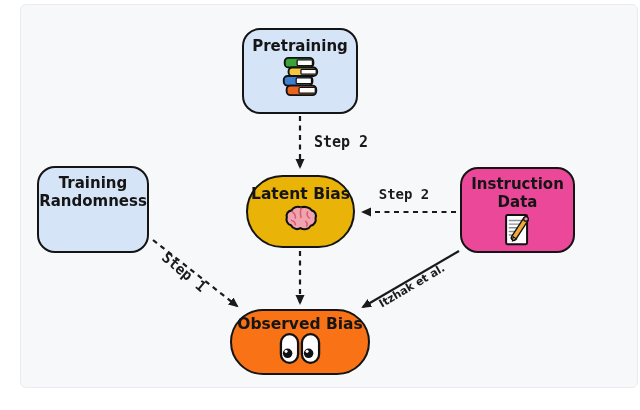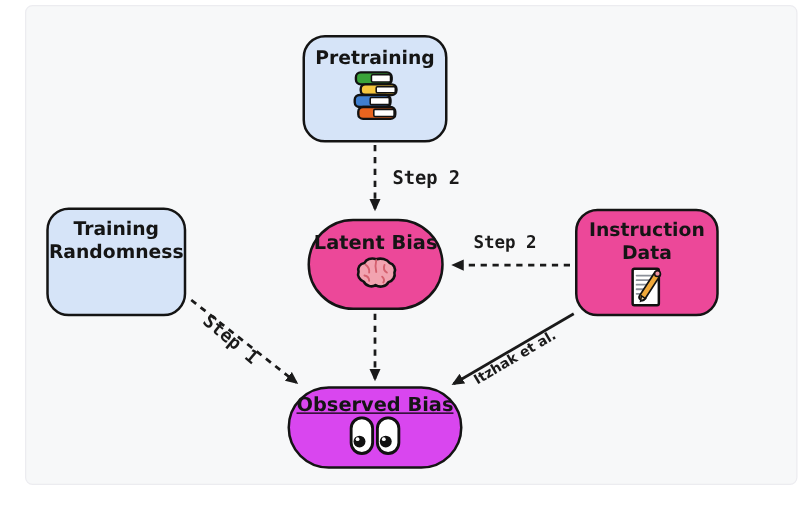--- a/index.html
+++ b/index.html
@@ -75,21 +75,21 @@
       </g>
       <ellipse cx="18" cy="10.5" rx="3" ry="2.2" fill="#c3271a"></ellipse>
       <circle cx="9.5" cy="20.5" r="1.8" fill="#111"></circle>
       <circle cx="13.5" cy="27" r="1.8" fill="#111"></circle>
       <circle cx="26.5" cy="20" r="1.8" fill="#111"></circle>
       <circle cx="22.5" cy="25.5" r="1.8" fill="#111"></circle>
       <circle cx="27" cy="29" r="1.8" fill="#111"></circle>
     </svg>
   </div>
 
-  <div class="node" id="node-latent" style="background-color: #ec4899;">
+  <div class="node" id="node-latent" style="background-color: #eab308;">
     <div class="lbl">Latent Bias</div>
     <svg class="icon" width="34" height="27" viewBox="0 0 36 28">
       <path d="M18,2.2 C13.5,0.6 9.5,2.4 8,5.4 C4,6 2,9.4 3,12.8 C1.6,16.2 4,20.2 7.4,21.2
                C9.4,25.2 14.4,26.2 17.4,24.2 C21.4,26.6 26.4,25.2 28.2,21.8
                C32,20.8 34.4,17 33.4,13.6 C34.8,10.2 32.8,6.2 29.4,5.4 C27,2 22,1 18,2.2 Z" fill="#f2a3b0" stroke="#111" stroke-width="2.2" stroke-linejoin="round"></path>
       <g stroke="#d4606e" stroke-width="1.6" fill="none" stroke-linecap="round">
         <path d="M18,3 C17,7 17,9.5 18,13"></path>
         <path d="M9,7 C11,8.5 12.5,10.5 12,13.5"></path>
         <path d="M25,7 C24,9.5 24.5,12 27,13.5"></path>
         <path d="M8,16 C10.5,16.5 12,18.5 12,20.5"></path>
@@ -109,21 +109,21 @@
         <line x1="8" y1="20" x2="18" y2="20"></line>
         <line x1="8" y1="24" x2="15" y2="24"></line>
       </g>
       <line x1="26" y1="7" x2="13" y2="27" stroke="#111" stroke-width="7" stroke-linecap="round"></line>
       <line x1="26" y1="7" x2="13" y2="27" stroke="#f0a93a" stroke-width="4" stroke-linecap="round"></line>
       <path d="M11.5,30.5 L12.2,25.8 L15.8,28.2 Z" fill="#f7d9b0" stroke="#111" stroke-width="1.3"></path>
       <circle cx="26.3" cy="6.3" r="2.5" fill="#ef93a4" stroke="#111" stroke-width="1.3"></circle>
     </svg>
   </div>
 
-  <div class="node" id="node-observed" style="background-color: #d946ef; text-decoration: underline;">
+  <div class="node" id="node-observed" style="background-color: #f97316;">
     <div class="lbl">Observed Bias</div>
     <svg class="icon" width="42" height="31" viewBox="0 0 44 32" style="margin-top:-1px">
       <rect x="2" y="1" width="18" height="30" rx="9" fill="#ffffff" stroke="#111" stroke-width="2.4"></rect>
       <rect x="24" y="1" width="18" height="30" rx="9" fill="#ffffff" stroke="#111" stroke-width="2.4"></rect>
       <circle cx="9" cy="21" r="5" fill="#111"></circle>
       <circle cx="31" cy="21" r="5" fill="#111"></circle>
       <circle cx="7.4" cy="19" r="1.6" fill="#fff"></circle>
       <circle cx="29.4" cy="19" r="1.6" fill="#fff"></circle>
     </svg>
   </div>

